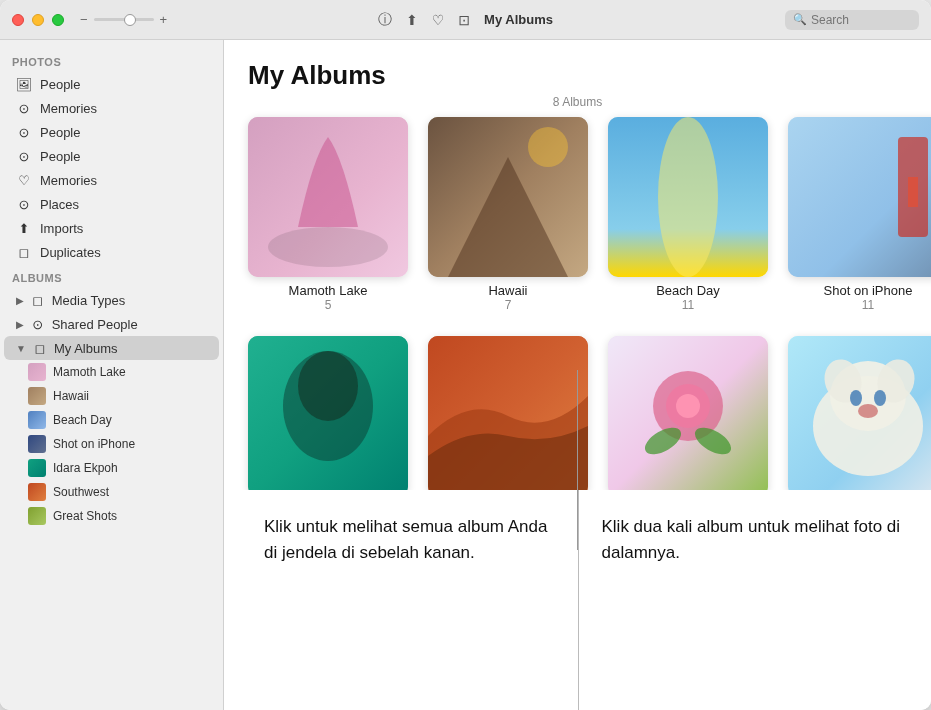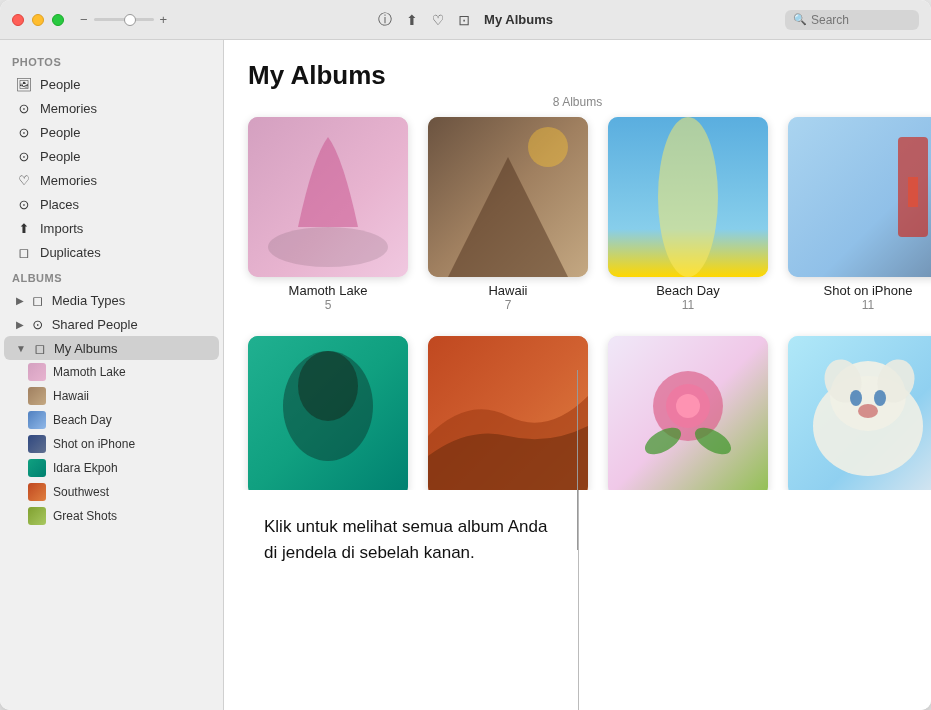--- a/index.html
+++ b/index.html
@@ -558,17 +558,18 @@
         </div>
 
       </div>
 
       <div style="position:absolute; bottom:0; left:0; right:0; height:220px; background:#fff; display:flex; border-top: none;">
 
         <div style="position:absolute; top:-120px; left:calc(50% - 1px); width:1px; height:180px; background:#999;"></div>
 
         <div style="width:50%; padding:20px 20px 20px 40px; font-size:17px; line-height:1.5; color:#111; display:flex; align-items:flex-start; padding-top:24px;">Klik untuk melihat semua album Anda di jendela di sebelah kanan.</div>
         <div style="position:absolute; top:0; left:50%; width:1px; height:100%; background:#bbb;"></div>
+        <div style="width:50%; padding:20px 20px 20px 24px; font-size:17px; line-height:1.5; color:#111; display:flex; align-items:flex-start; padding-top:24px;">Klik dua kali album untuk melihat foto di dalamnya.</div>
       </div>
 
     </div>
   </div>
 </div>
 
 </body></html>

